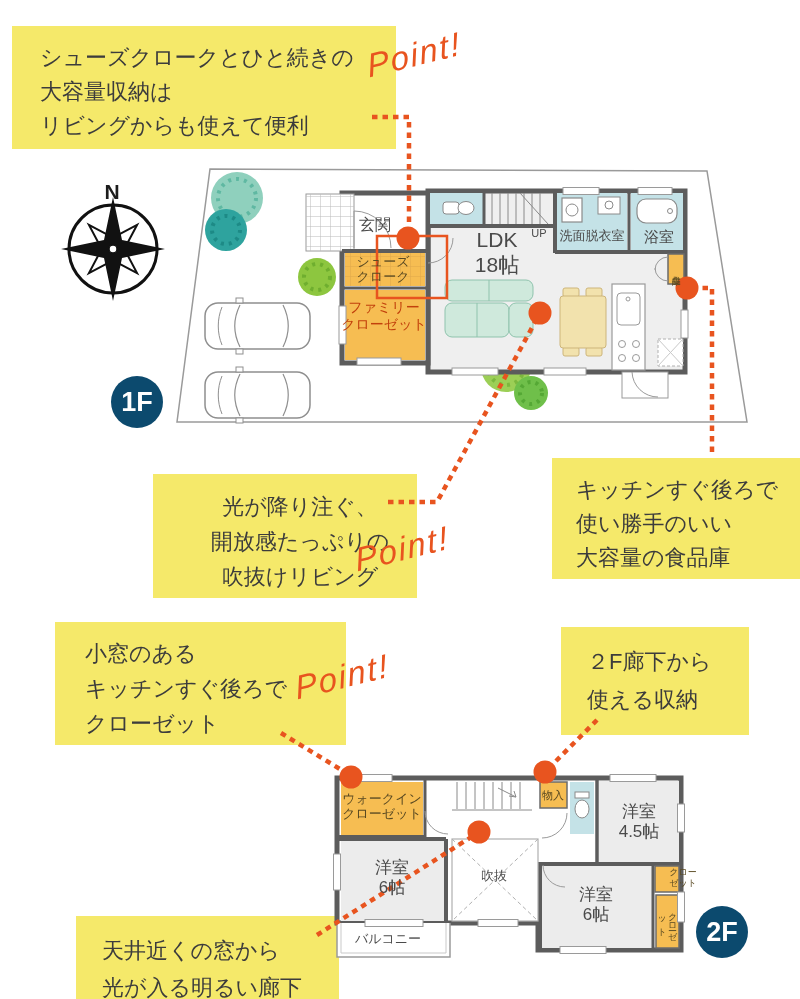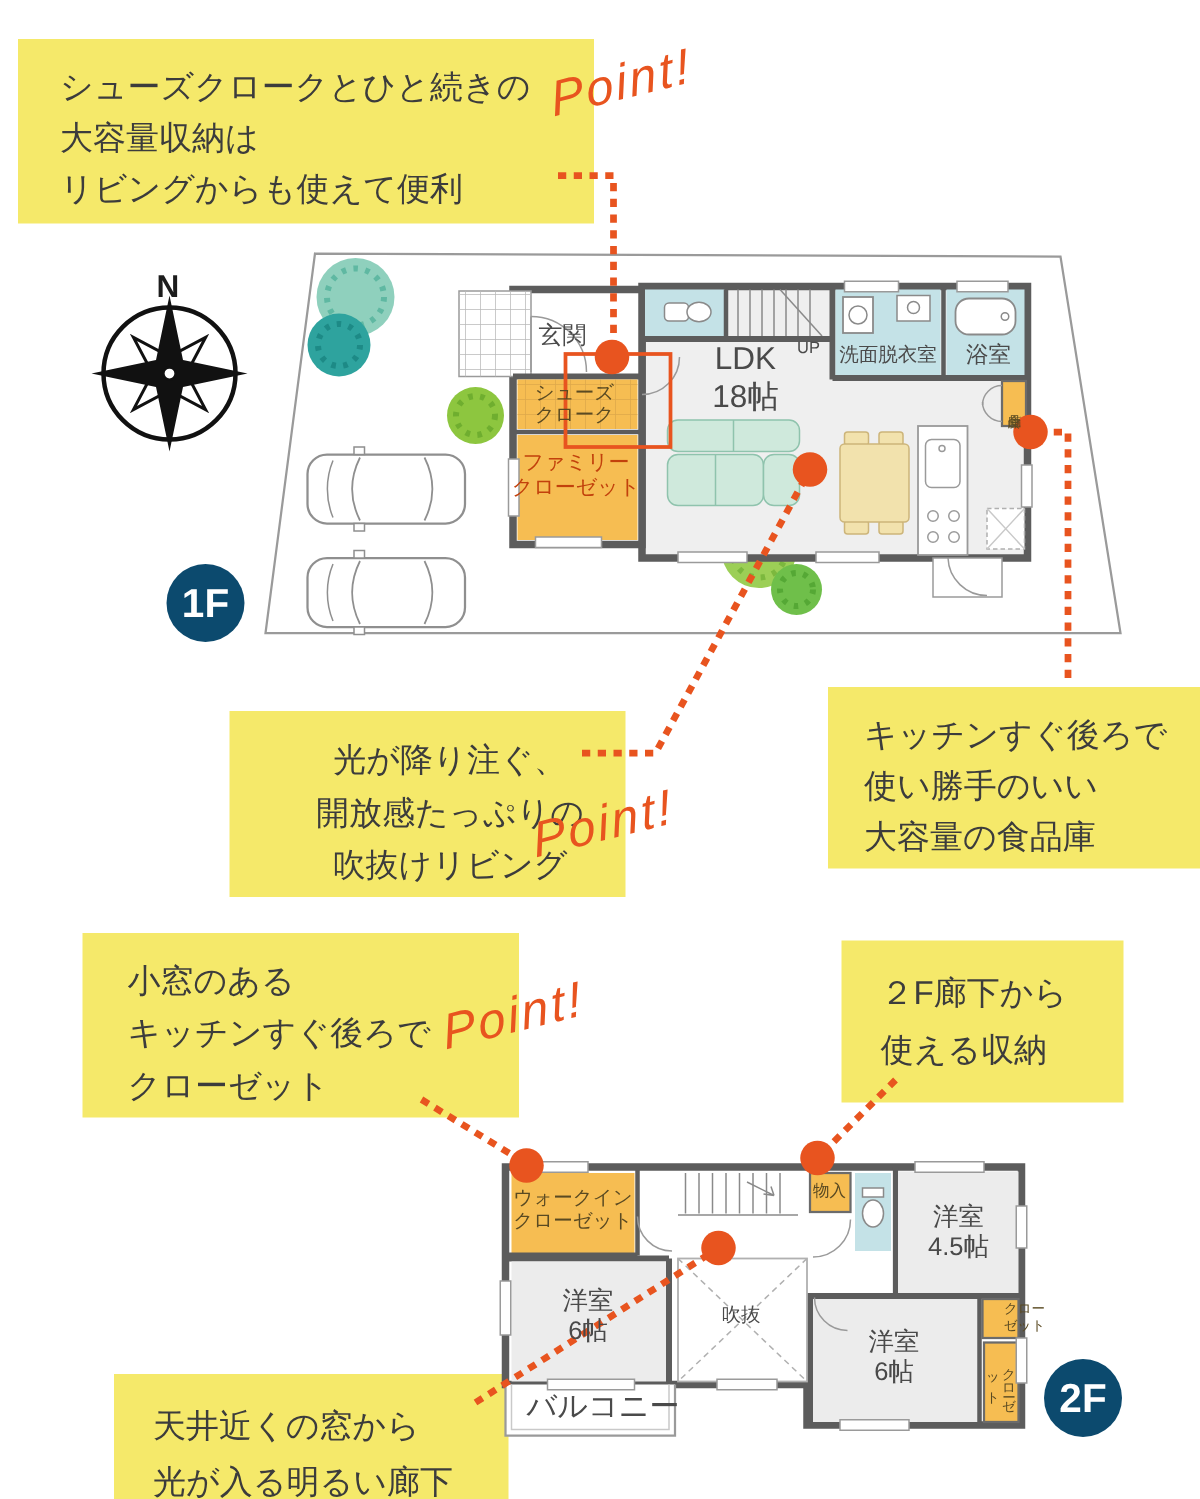--- a/index.html
+++ b/index.html
@@ -315,15 +315,15 @@
   <div class="plabel" style="left:494px;top:860px;font-size:13px;">吹抜</div>
   <div class="plabel" style="left:596px;top:889px;font-size:17px;">
     <span style="display:block">洋室</span>
     <span style="display:block">6帖</span>
   </div>
   <div class="plabel" style="left:667px;top:862px;font-size:9px;color:#5a4a22;padding-left:32px;">
     <span style="display:block">クロー</span>
     <span style="display:block">ゼット</span>
   </div>
   <div class="plabel vtext" style="left:667px;top:905px;font-size:9px;height:34px;color:#5a4a22;">クローゼット</div>
-  <div class="plabel" style="left:402px;top:923px;font-size:20px;">バルコニー</div>
+  <div class="plabel" style="left:388px;top:923px;font-size:13px;">バルコニー</div>
 
 </div>
 
 </body></html>

